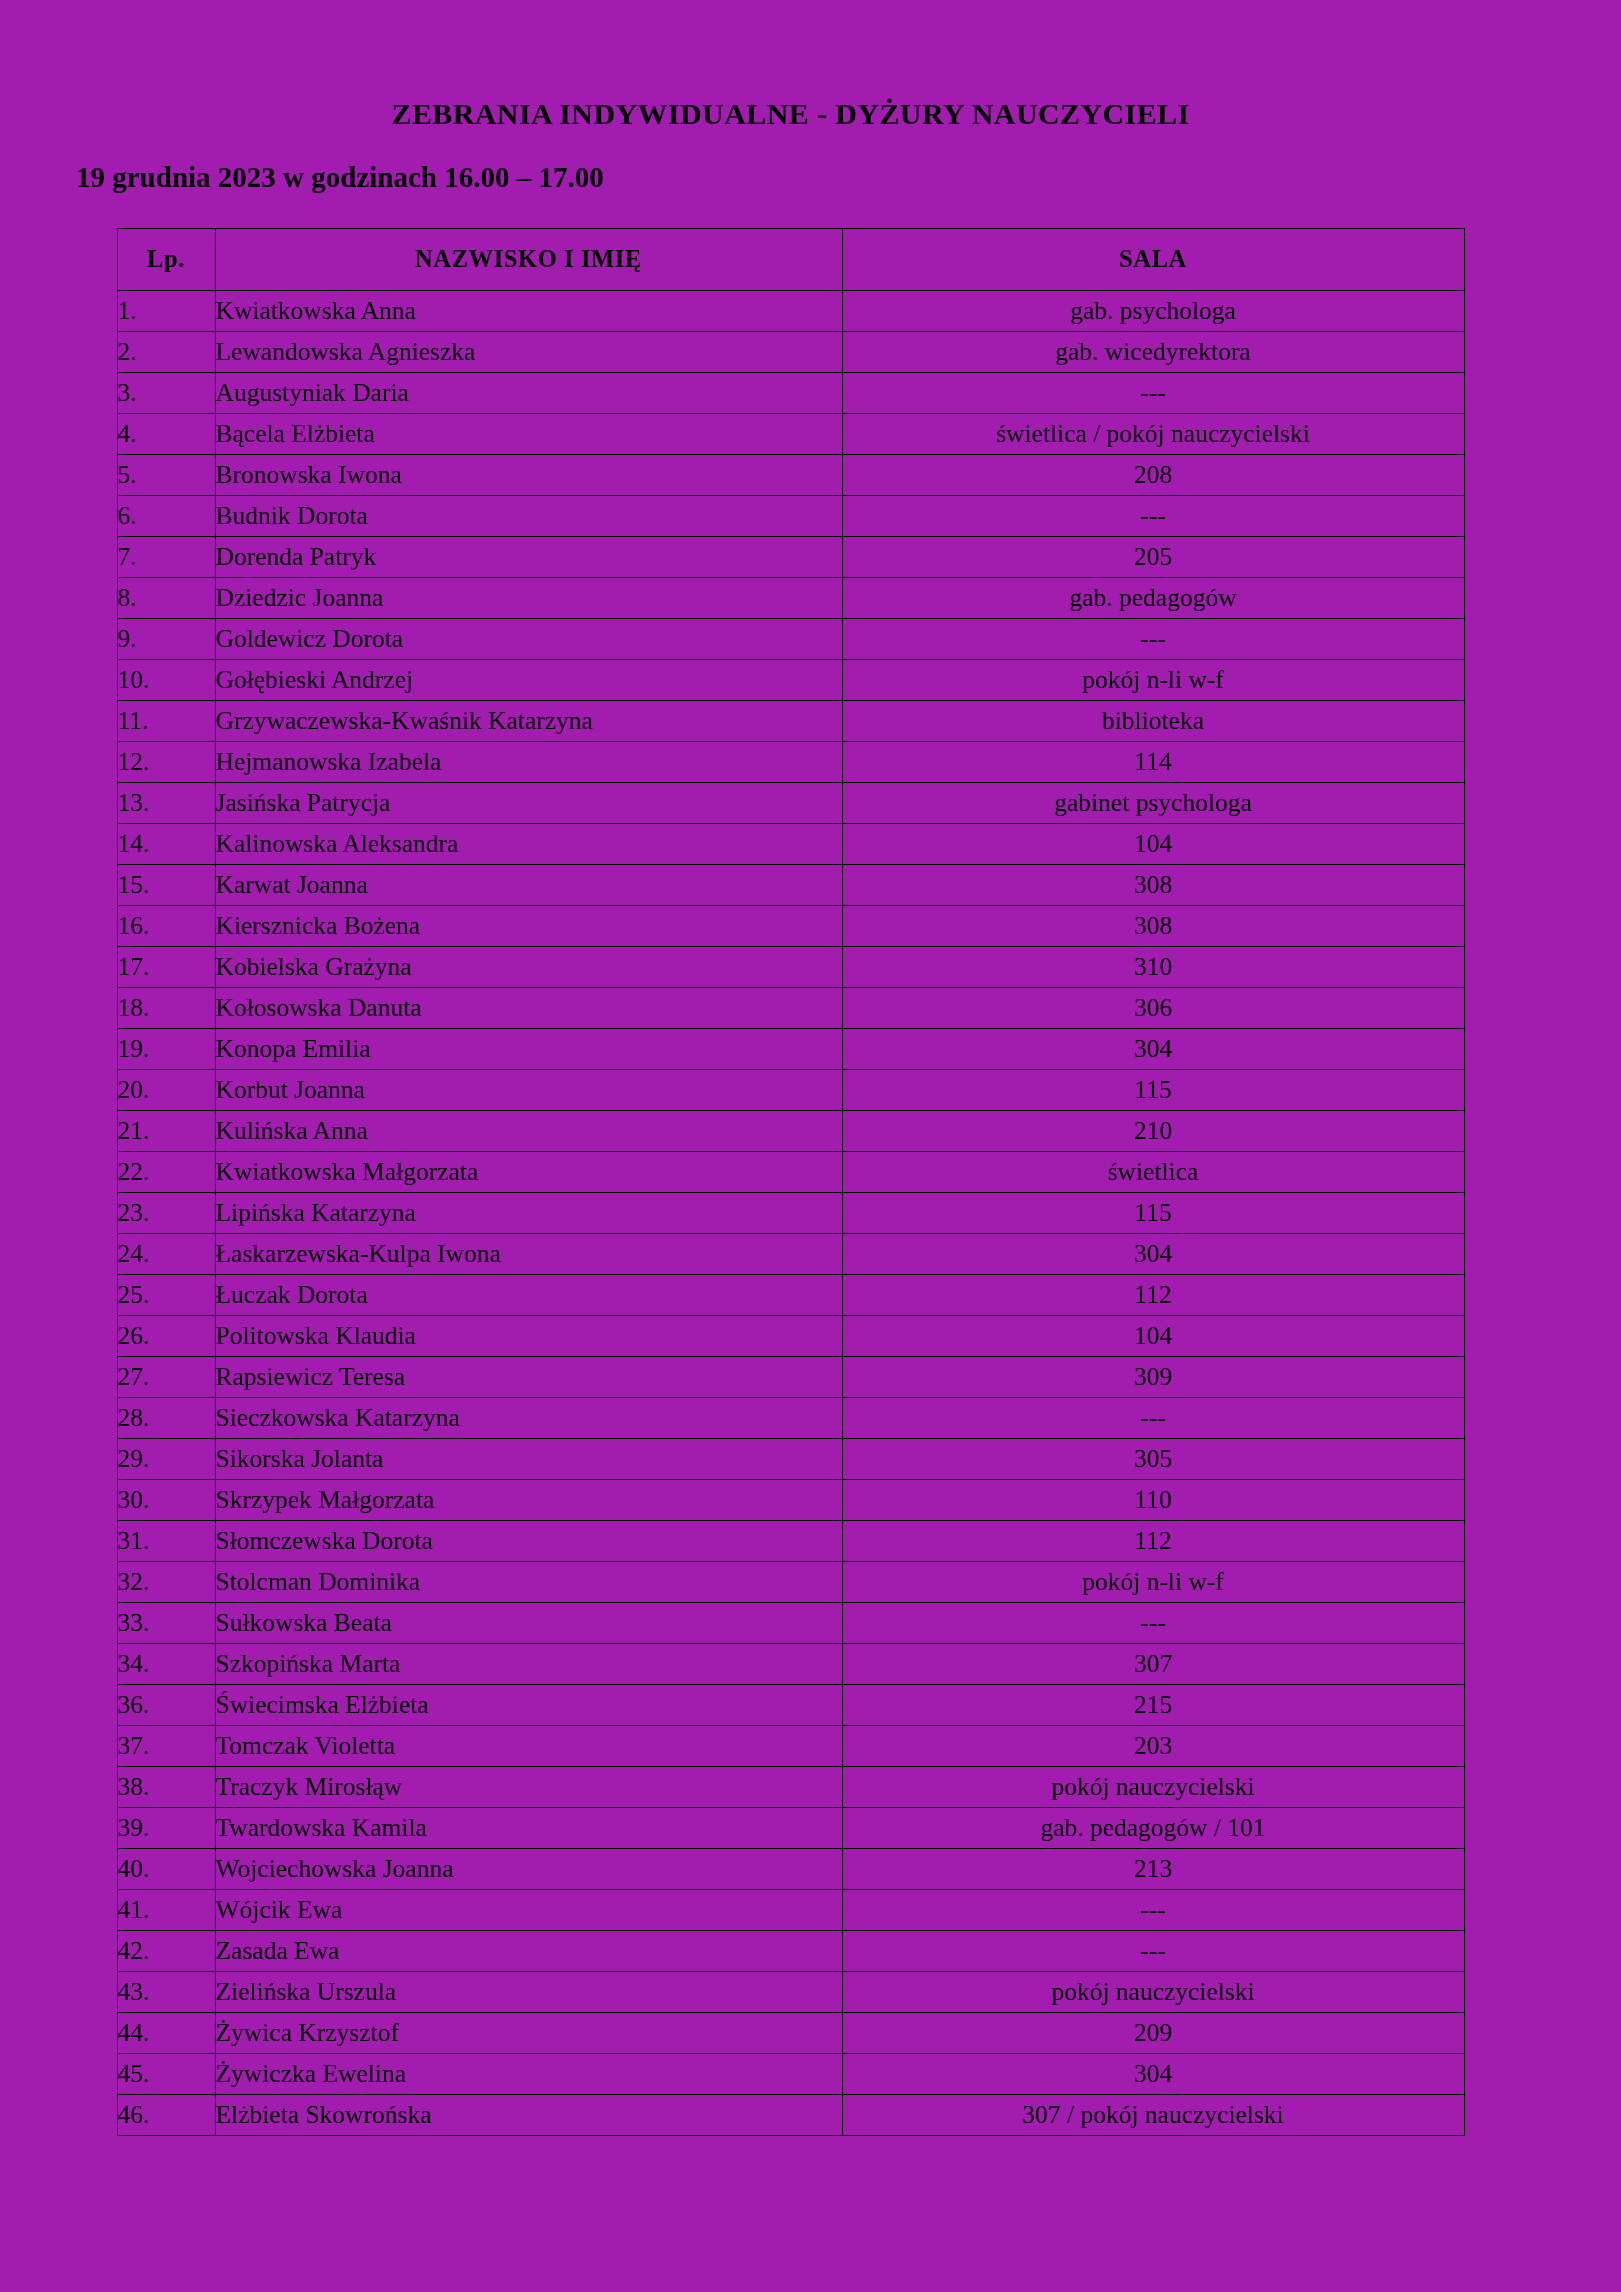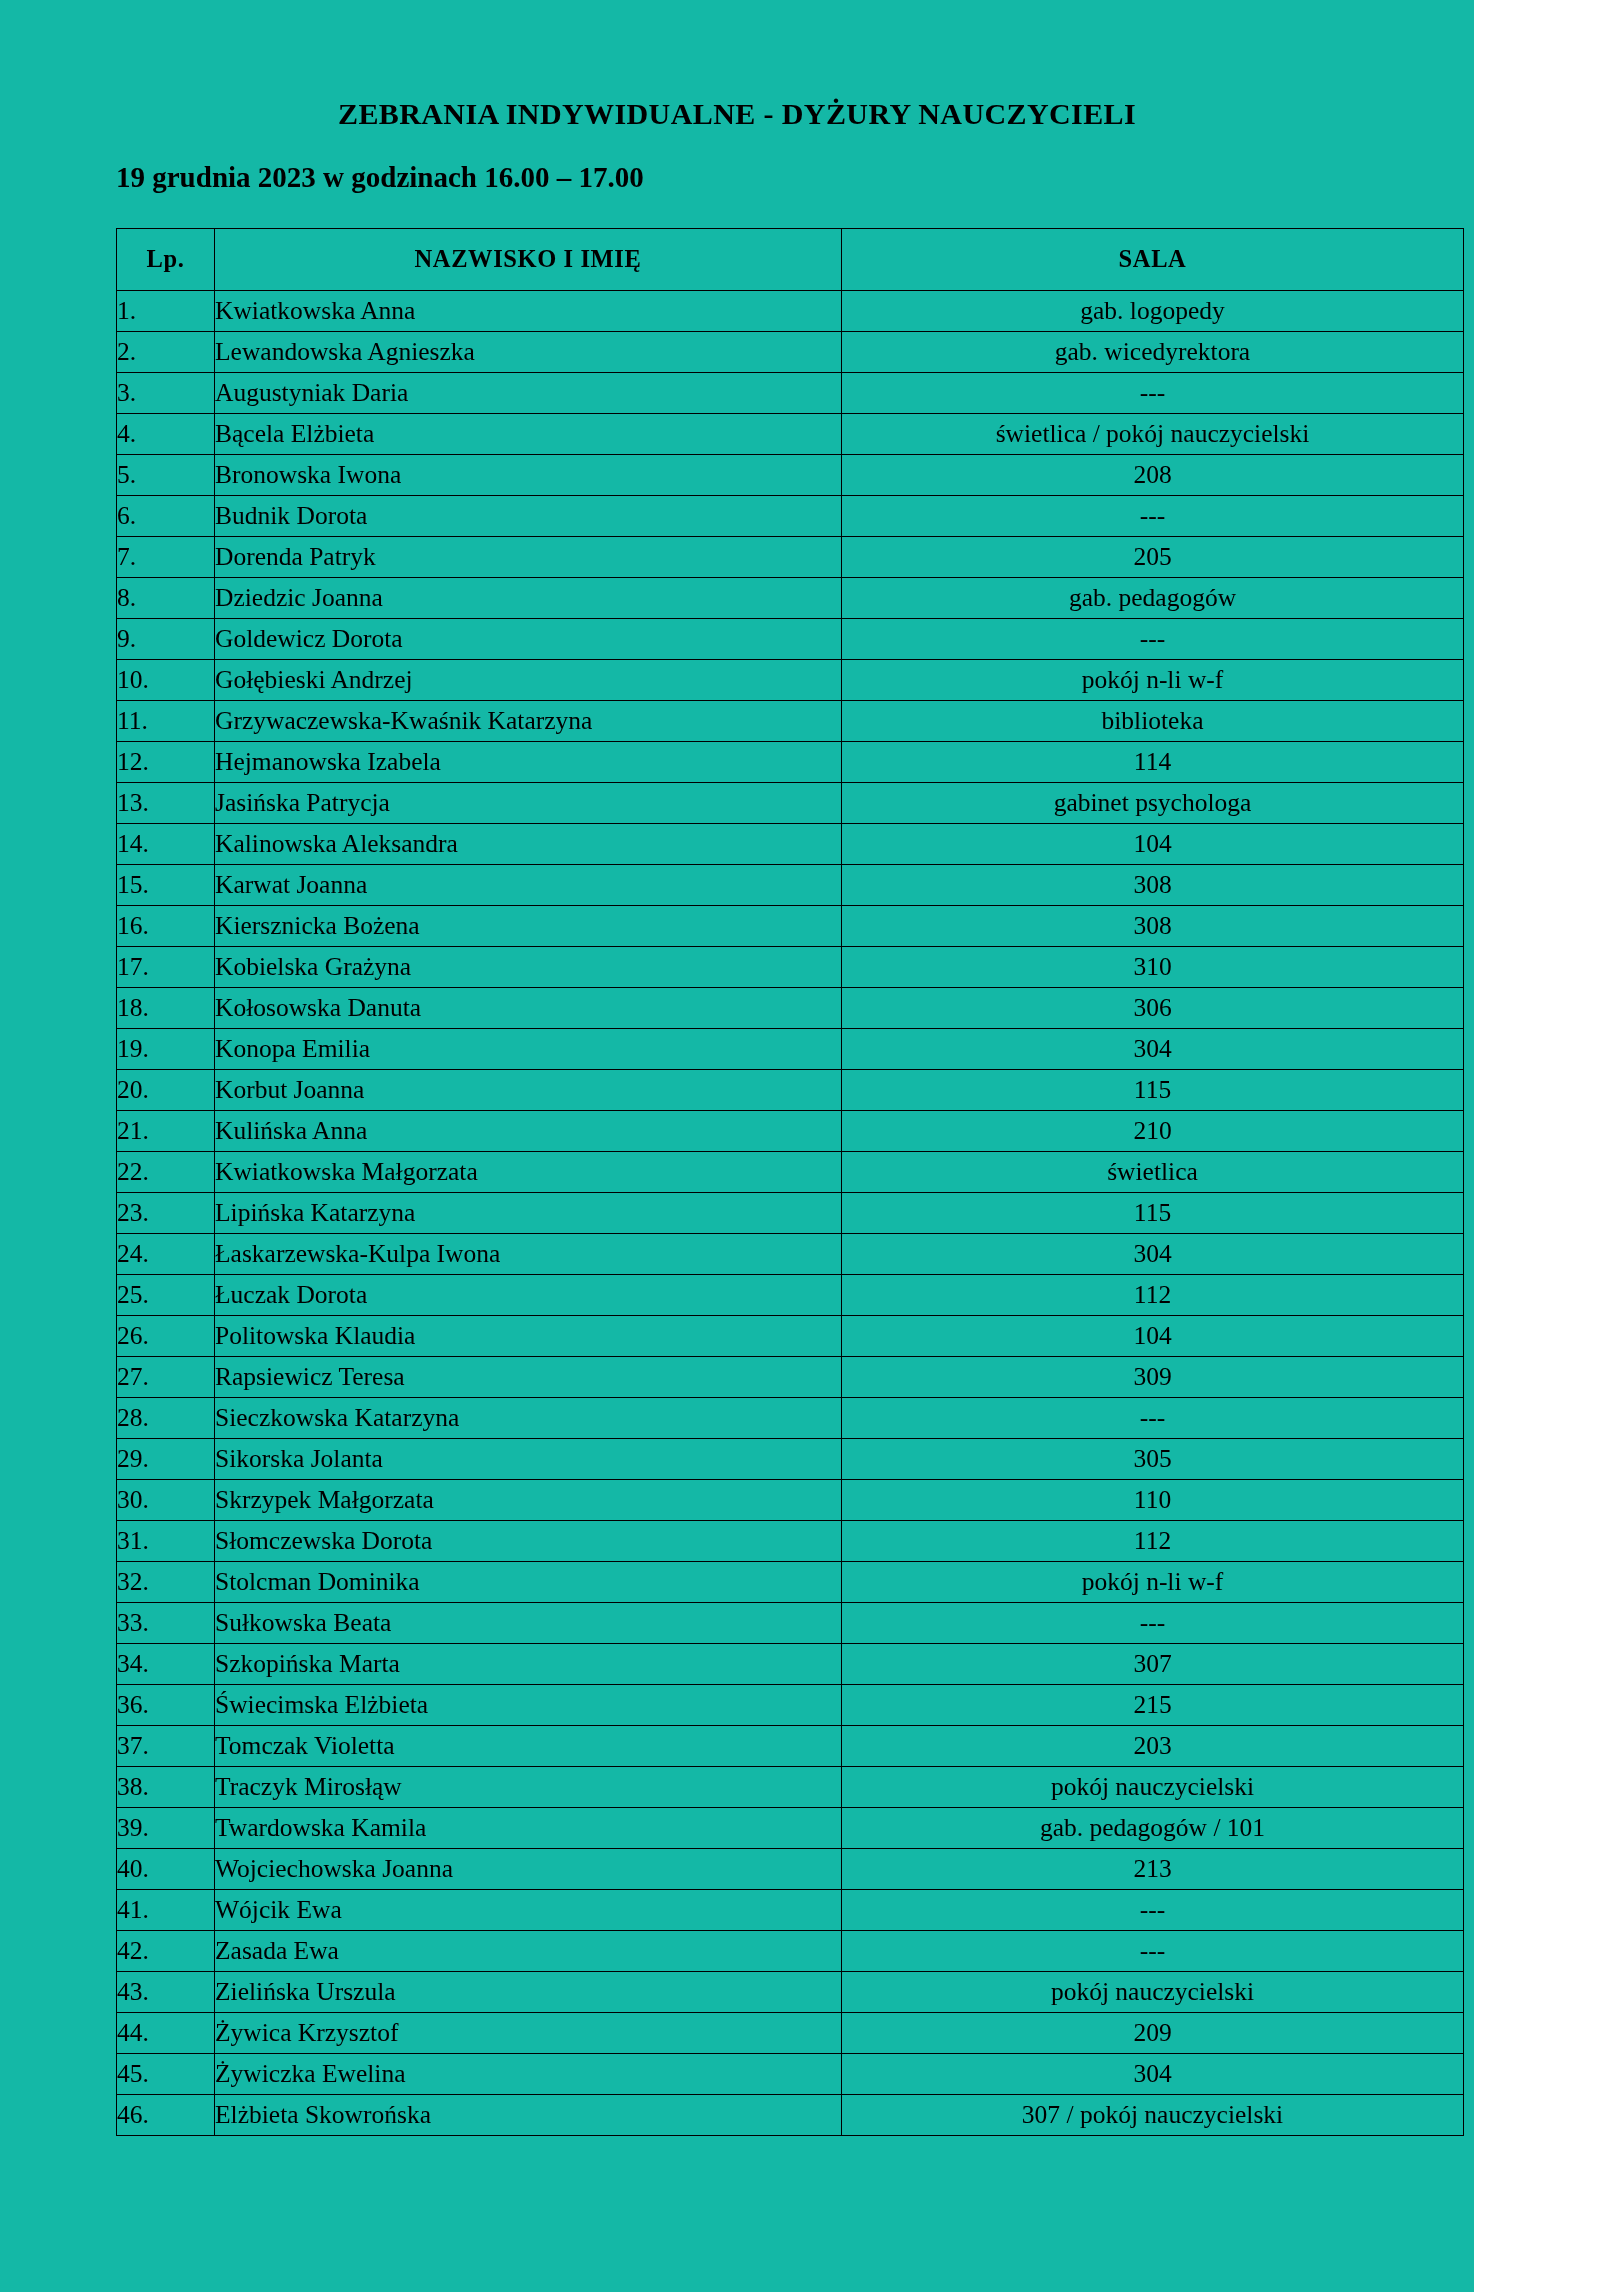--- a/index.html
+++ b/index.html
@@ -8,25 +8,25 @@
     background: #ffffff;
   }
   body {
     width: 1621px;
     min-height: 2293px;
     font-family: "Liberation Serif", "DejaVu Serif", serif;
     color: #000000;
     -webkit-font-smoothing: antialiased;
   }
   .page {
-    width: 1474px;
+    width: 1621px;
     min-height: 2293px;
     box-sizing: border-box;
-    padding: 94px 116px 59px 116px;
-    background: #14b8a6;
+    padding: 94px 116px 59px 76px;
+    background: #a21caf;
   }
   .doc-title {
     text-align: center;
     font-size: 30px;
     font-weight: bold;
     letter-spacing: 0.4px;
     margin: 0 0 9.8px 0;
     line-height: 1.3;
   }
   .doc-subtitle {
@@ -93,21 +93,21 @@
       <tr>
         <th class="lp-head">Lp.</th>
         <th>NAZWISKO I IMIĘ</th>
         <th>SALA</th>
       </tr>
     </thead>
     <tbody id="table-body">
         <tr>
           <td class="lp">1.</td>
           <td class="name">Kwiatkowska Anna</td>
-          <td class="room">gab. logopedy</td>
+          <td class="room">gab. psychologa</td>
         </tr>
         <tr>
           <td class="lp">2.</td>
           <td class="name">Lewandowska Agnieszka</td>
           <td class="room">gab. wicedyrektora</td>
         </tr>
         <tr>
           <td class="lp">3.</td>
           <td class="name">Augustyniak Daria</td>
           <td class="room">---</td>

